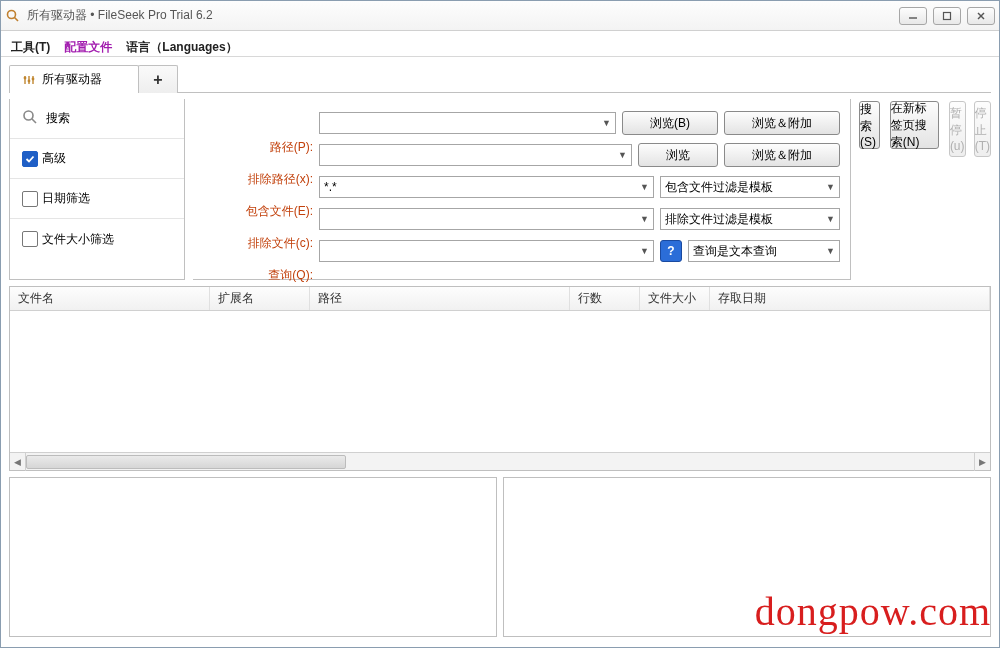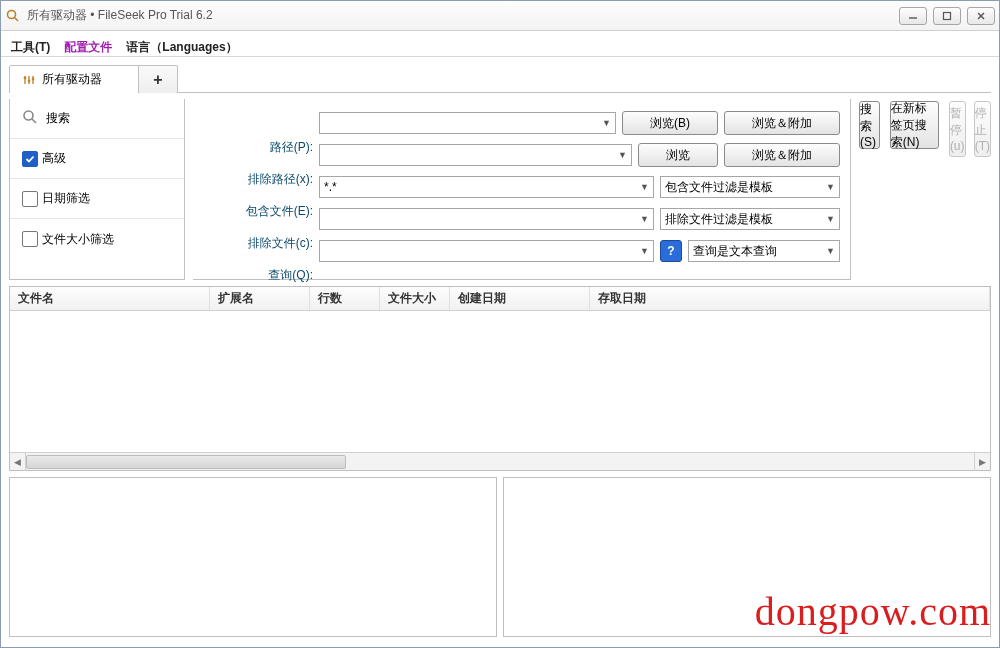--- a/index.html
+++ b/index.html
@@ -32,39 +32,39 @@
 
 .panel-row { display:flex; gap:8px; }
 .sidepanel { width: 176px; border:1px solid #c0c0c0; border-top:none; background:#fff; }
 .sp-head { height:40px; display:flex; align-items:center; gap:8px; padding:0 12px; border-bottom:1px solid #e5e5e5; }
 .sp-item { height:40px; display:flex; align-items:center; gap:4px; padding:0 12px; border-bottom:1px solid #e5e5e5; cursor:default; }
 .chk { width:16px; height:16px; border:1px solid #777; border-radius:2px; display:flex; align-items:center; justify-content:center; background:#fff; }
 .chk.checked { background:#1f5fc6; border-color:#1f5fc6; color:#fff; }
 
 .form { flex:1; border:1px solid #c0c0c0; border-left:none; border-top:none; background:#fff; padding:8px 10px 12px 10px; }
 .form-row { display:flex; align-items:center; height:32px; gap:6px; }
-.form-row .lbl { width:110px; text-align:right; white-space:nowrap; color:#0c4a6e;margin-top:48px; }
+.form-row .lbl { width:110px; text-align:right; white-space:nowrap; color:#c2410c;margin-top:48px; }
 .combo { height:22px; border:1px solid #a6a6a6; background:#fff; display:flex; align-items:center; padding:0 4px; position:relative; }
 .combo.main { flex:1; }
 .combo.sec { width:180px; }
 .combo .arrow { margin-left:auto; font-size:9px; color:#555; }
 .btn { height:24px; min-width:72px; padding:0 27px; border:1px solid #8a8a8a; border-radius:3px; background:linear-gradient(#fdfdfd,#e3e3e3); display:flex; align-items:center; justify-content:center; cursor:default; }
 .btn74 { min-width:74px; }
 .btn96 { min-width:96px; }
 .help { width:22px; height:22px; border-radius:3px; background:#2b6dd8; color:#fff; display:flex; align-items:center; justify-content:center; font-weight:bold; border:1px solid #1a4aa0; }
 
 
 .actions { width:132px; display:flex; gap:10px; padding-top:2px; }
 .actions .big { height:48px; border:1px solid #8a8a8a; border-radius:3px; background:linear-gradient(#fdfdfd,#e3e3e3); display:flex; align-items:center; justify-content:center; }
 .actions .row { display:flex; gap:8px; }
 .actions .small { flex:1; height:56px; border:1px solid #c7c7c7; border-radius:3px; background:linear-gradient(#fdfdfd,#eee); color:#b0b0b0; display:flex; align-items:center; justify-content:center; }
 
 
 .results { flex:1; border:1px solid #bfbfbf; display:flex; flex-direction:column; min-height:0; }
-.cols { height:24px; display:flex; border-bottom:1px solid #d0d0d0; background:linear-gradient(#fdfdfd,#f1f1f1);font-weight:bold; }
+.cols { height:24px; display:flex; border-bottom:1px solid #d0d0d0; background:linear-gradient(#fdfdfd,#f1f1f1); }
 .col { border-right:1px solid #e0e0e0; padding:0 8px; display:flex; align-items:center; color:#333; }
 .resbody { flex:1; background:#fff; overflow:hidden; }
 .hscroll { height:18px; border-top:1px solid #d0d0d0; background:#f3f3f3; position:relative; }
 .hscroll .thumb { position:absolute; left:16px; top:2px; height:14px; width:320px; background:linear-gradient(#eaeaea,#d6d6d6); border:1px solid #bcbcbc; border-radius:2px; }
 .hscroll .arr { position:absolute; top:0; width:16px; height:18px; display:flex; align-items:center; justify-content:center; color:#777; font-size:9px; }
 .hscroll .arr.l { left:0; border-right:1px solid #d0d0d0; }
 .hscroll .arr.r { right:0; border-left:1px solid #d0d0d0; }
 
 .bottom { height:160px; display:flex; gap:6px; }
 .bpane { flex:1; border:1px solid #bfbfbf; background:#fff; }
@@ -235,23 +235,23 @@
               <span>停止(T)</span>
             </div>
         </div>
       </div>
     </div>
 
     <div class="results">
       <div class="cols">
         <div class="col" style="width:200px">文件名</div>
         <div class="col" style="width:100px">扩展名</div>
+        <div class="col" style="width:260px">路径</div>
         <div class="col" style="width:70px">行数</div>
         <div class="col" style="width:70px">文件大小</div>
-        <div class="col" style="width:140px">创建日期</div>
         <div class="col" style="flex:1">存取日期</div>
       </div>
       <div class="resbody"></div>
       <div class="hscroll">
         <div class="arr l">◀</div>
         <div class="thumb"></div>
         <div class="arr r">▶</div>
       </div>
     </div>
 

